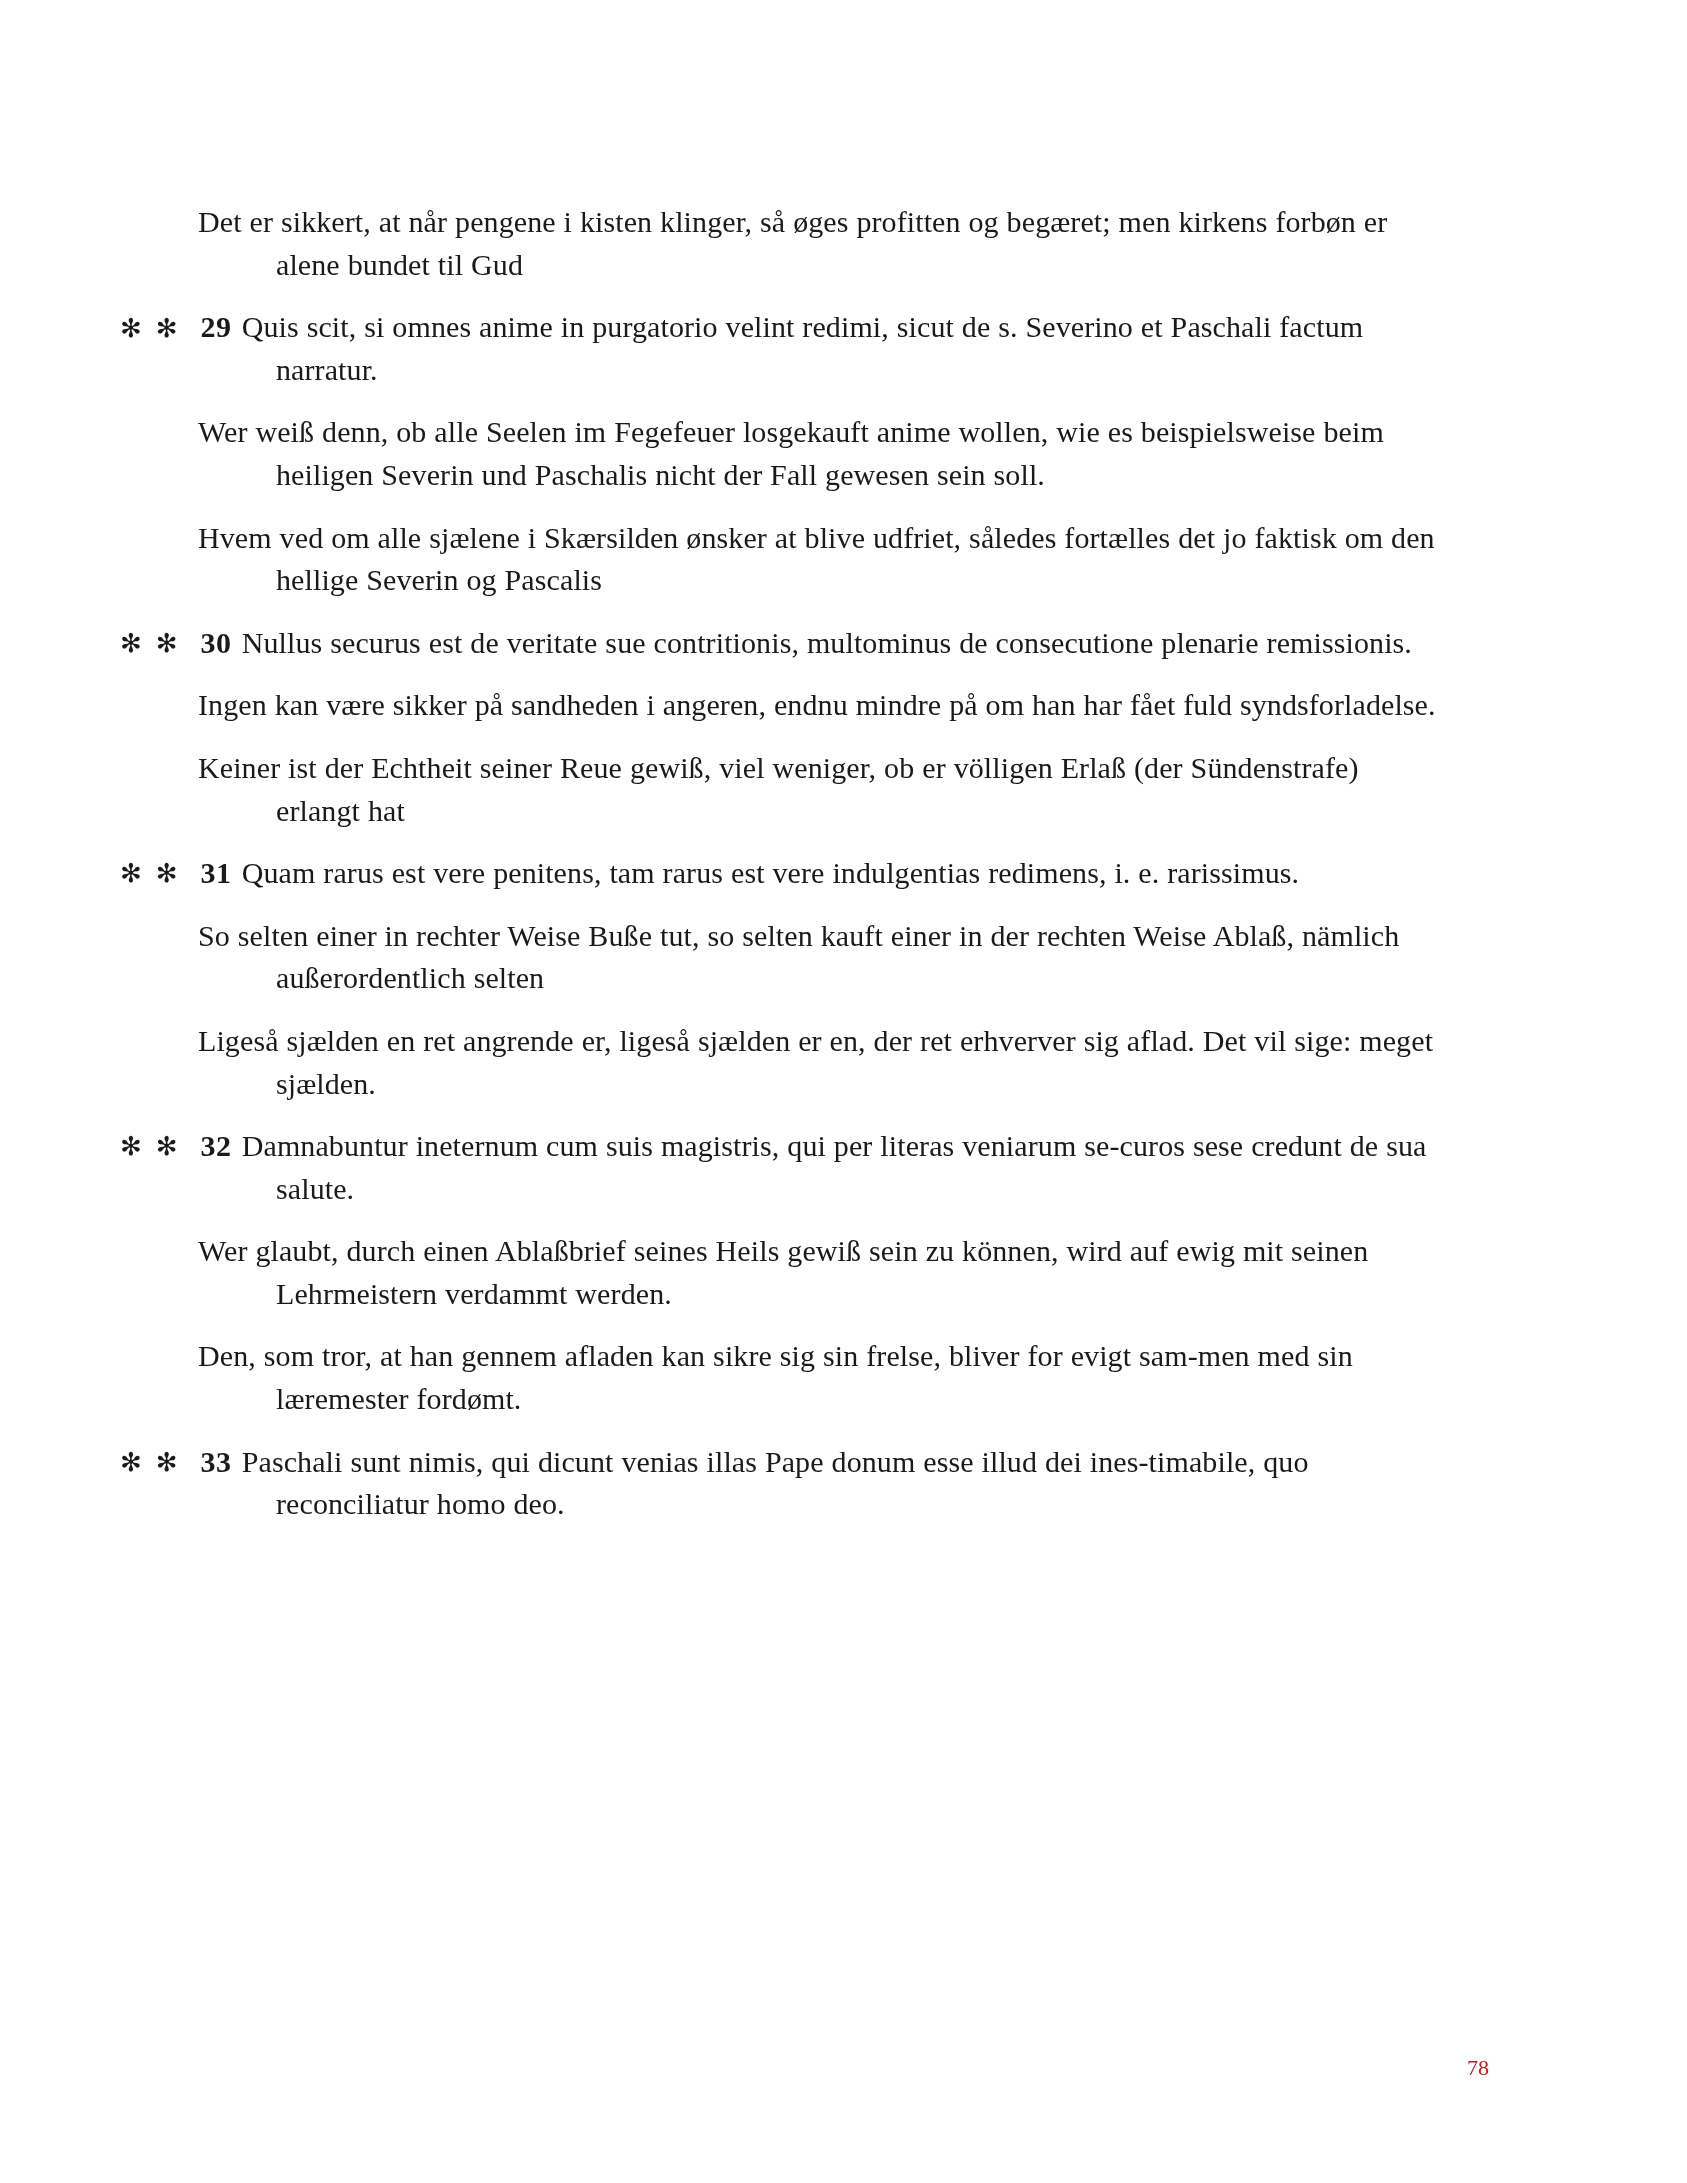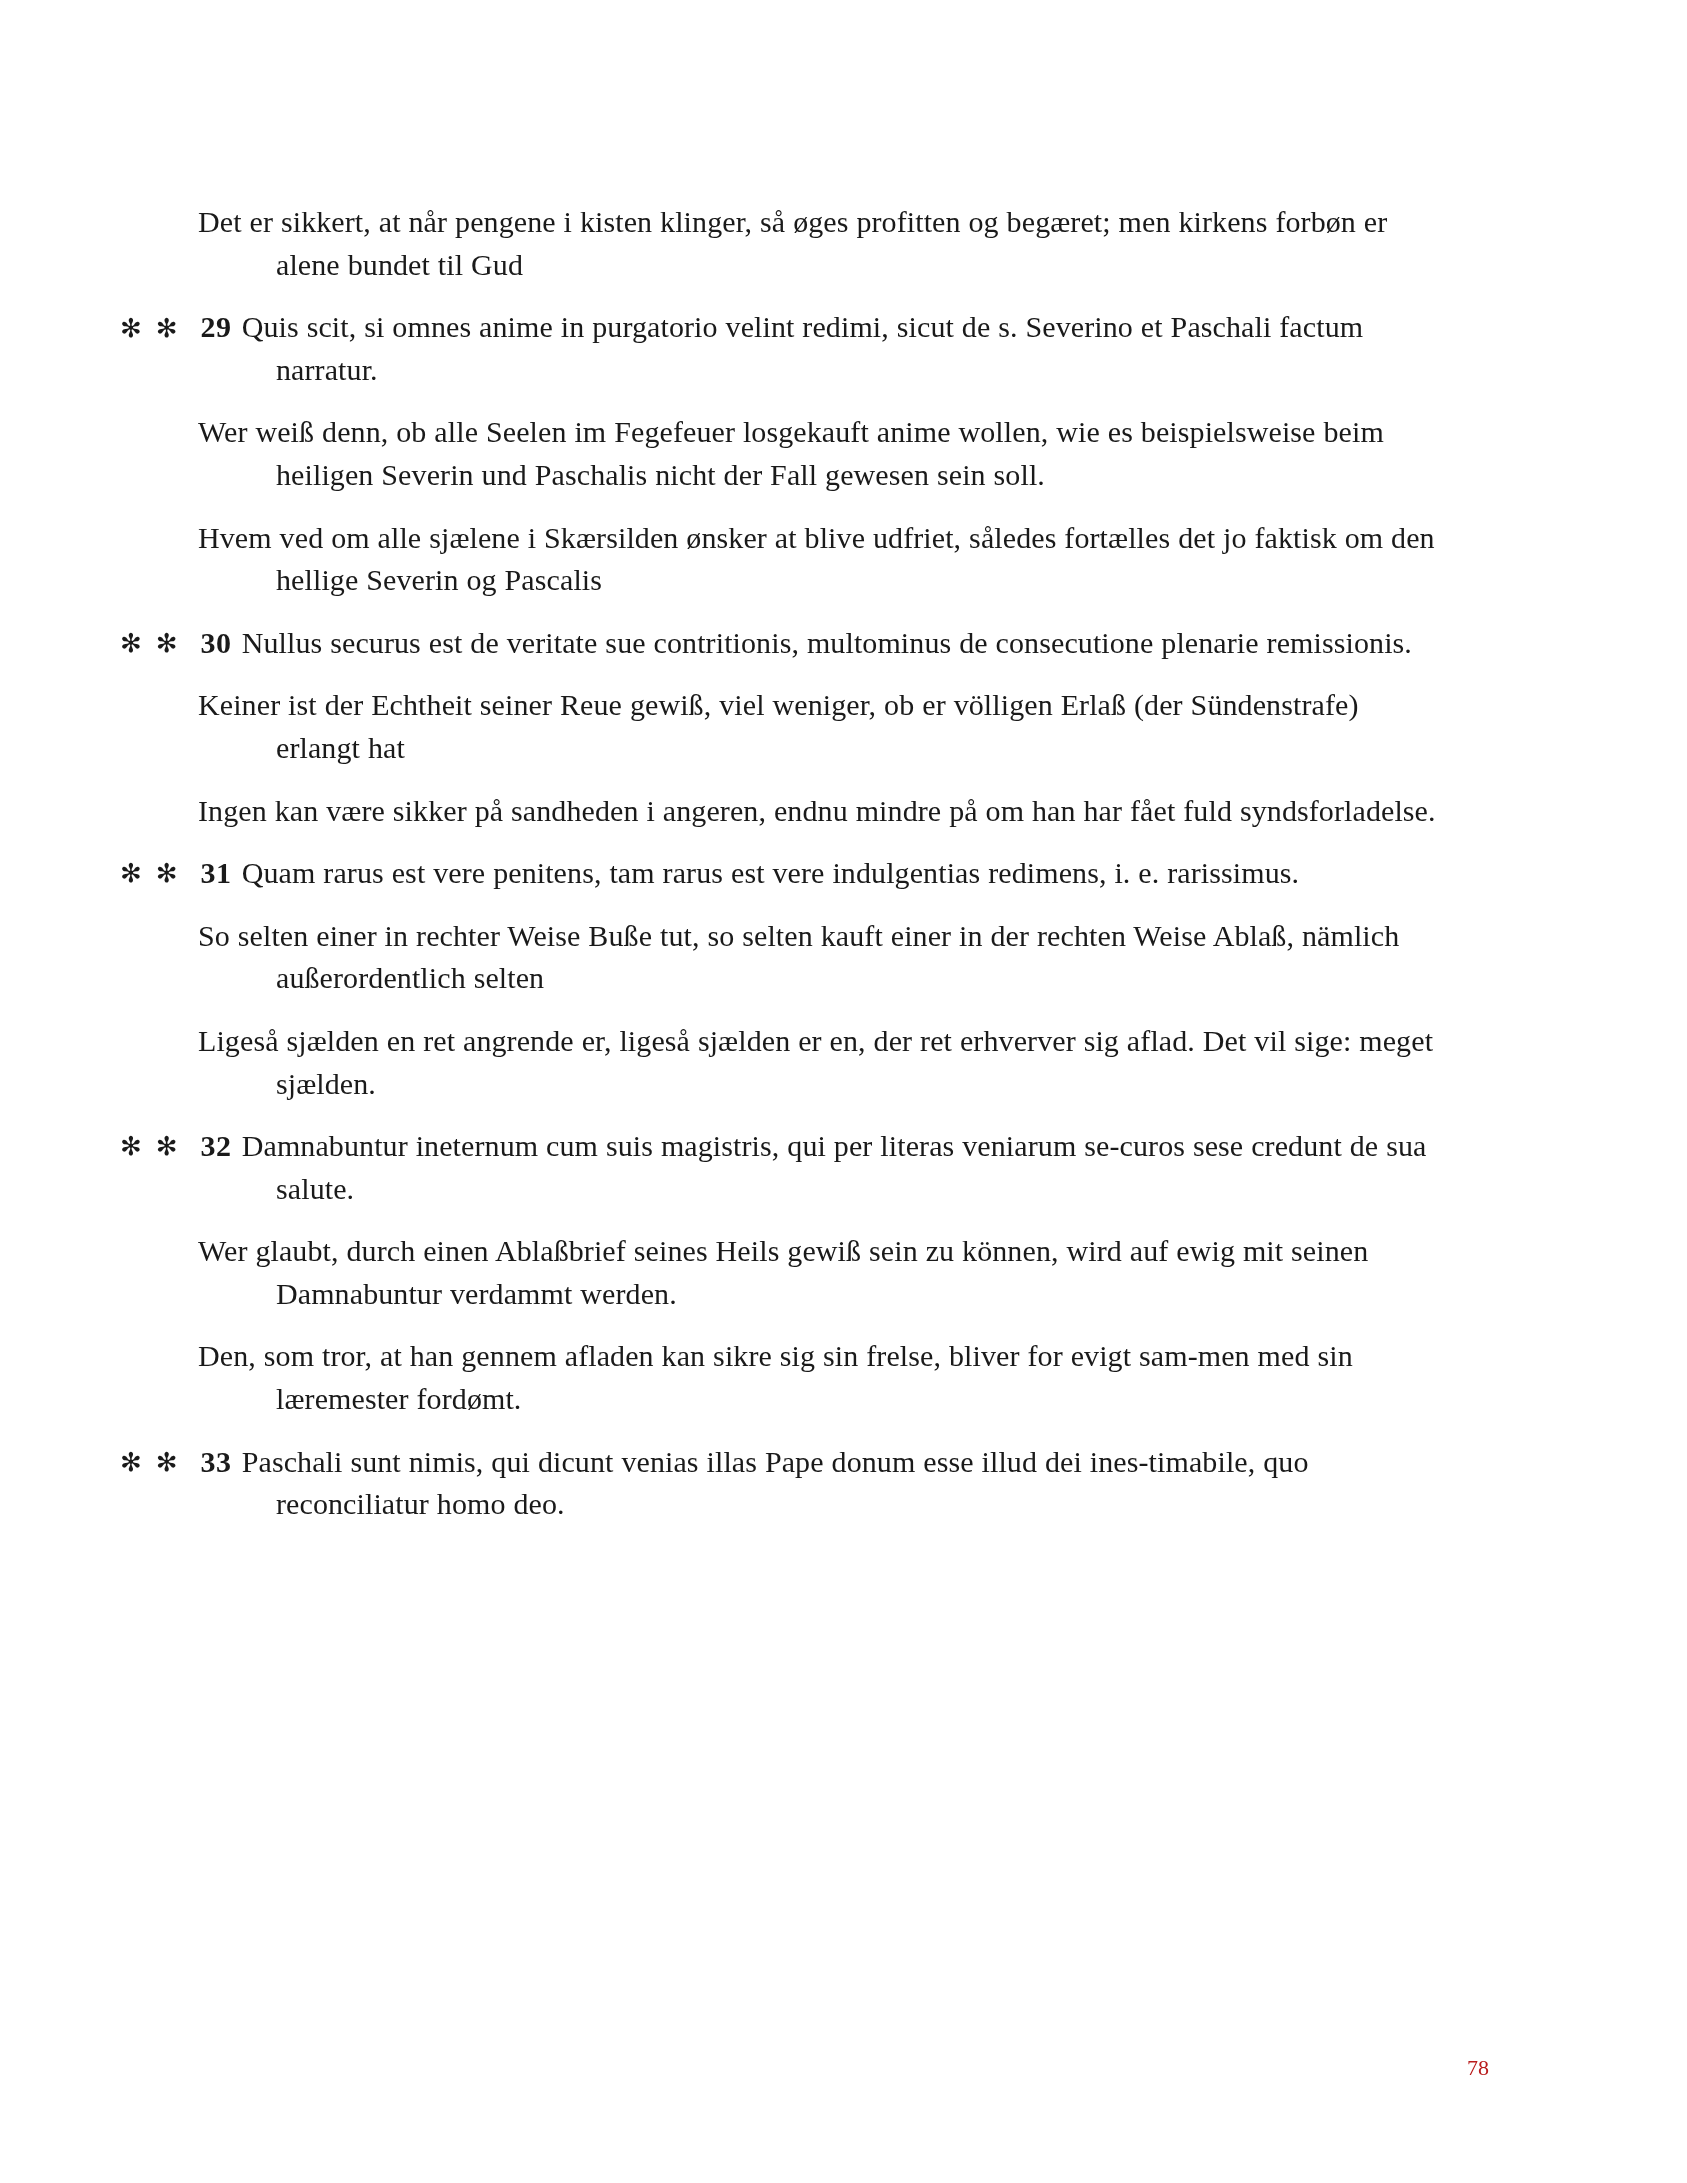--- a/index.html
+++ b/index.html
@@ -74,27 +74,27 @@
 <body>
 
 <div class="page">
 
   <div class="text-block">
       <p class="para"><span>Det er sikkert, at når pengene i kisten klinger, så øges profitten og begæret; men kirkens forbøn er alene bundet til Gud</span></p>
       <p class="para"><span class="thesis-marker"><span class="star">✻</span><span class="thesis-num">29</span><span class="star">✻</span></span> <span class="thesis-body">Quis scit, si omnes anime in purgatorio velint redimi, sicut de s. Severino et Paschali factum narratur.</span></p>
       <p class="para"><span>Wer weiß denn, ob alle Seelen im Fegefeuer losgekauft anime wollen, wie es beispielsweise beim heiligen Severin und Paschalis nicht der Fall gewesen sein soll.</span></p>
       <p class="para"><span>Hvem ved om alle sjælene i Skærsilden ønsker at blive udfriet, således fortælles det jo faktisk om den hellige Severin og Pascalis</span></p>
       <p class="para"><span class="thesis-marker"><span class="star">✻</span><span class="thesis-num">30</span><span class="star">✻</span></span> <span class="thesis-body">Nullus securus est de veritate sue contritionis, multominus de consecutione plenarie remissionis.</span></p>
+      <p class="para"><span>Ingen kan være sikker på sandheden i angeren, endnu mindre på om han har fået fuld syndsforladelse.</span></p>
       <p class="para"><span>Keiner ist der Echtheit seiner Reue gewiß, viel weniger, ob er völligen Erlaß (der Sündenstrafe) erlangt hat</span></p>
-      <p class="para"><span>Ingen kan være sikker på sandheden i angeren, endnu mindre på om han har fået fuld syndsforladelse.</span></p>
       <p class="para"><span class="thesis-marker"><span class="star">✻</span><span class="thesis-num">31</span><span class="star">✻</span></span> <span class="thesis-body">Quam rarus est vere penitens, tam rarus est vere indulgentias redimens, i. e. rarissimus.</span></p>
       <p class="para"><span>So selten einer in rechter Weise Buße tut, so selten kauft einer in der rechten Weise Ablaß, nämlich außerordentlich selten</span></p>
       <p class="para"><span>Ligeså sjælden en ret angrende er, ligeså sjælden er en, der ret erhverver sig aflad. Det vil sige: meget sjælden.</span></p>
       <p class="para"><span class="thesis-marker"><span class="star">✻</span><span class="thesis-num">32</span><span class="star">✻</span></span> <span class="thesis-body">Damnabuntur ineternum cum suis magistris, qui per literas veniarum se-curos sese credunt de sua salute.</span></p>
-      <p class="para"><span>Wer glaubt, durch einen Ablaßbrief seines Heils gewiß sein zu können, wird auf ewig mit seinen Damnabuntur verdammt werden.</span></p>
+      <p class="para"><span>Wer glaubt, durch einen Ablaßbrief seines Heils gewiß sein zu können, wird auf ewig mit seinen Lehrmeistern verdammt werden.</span></p>
       <p class="para"><span>Den, som tror, at han gennem afladen kan sikre sig sin frelse, bliver for evigt sam-men med sin læremester fordømt.</span></p>
       <p class="para"><span class="thesis-marker"><span class="star">✻</span><span class="thesis-num">33</span><span class="star">✻</span></span> <span class="thesis-body">Paschali sunt nimis, qui dicunt venias illas Pape donum esse illud dei ines-timabile, quo reconciliatur homo deo.</span></p>
     </div>
 
   <div class="folio">78</div>
 
 </div>
 
 
 </body></html>

